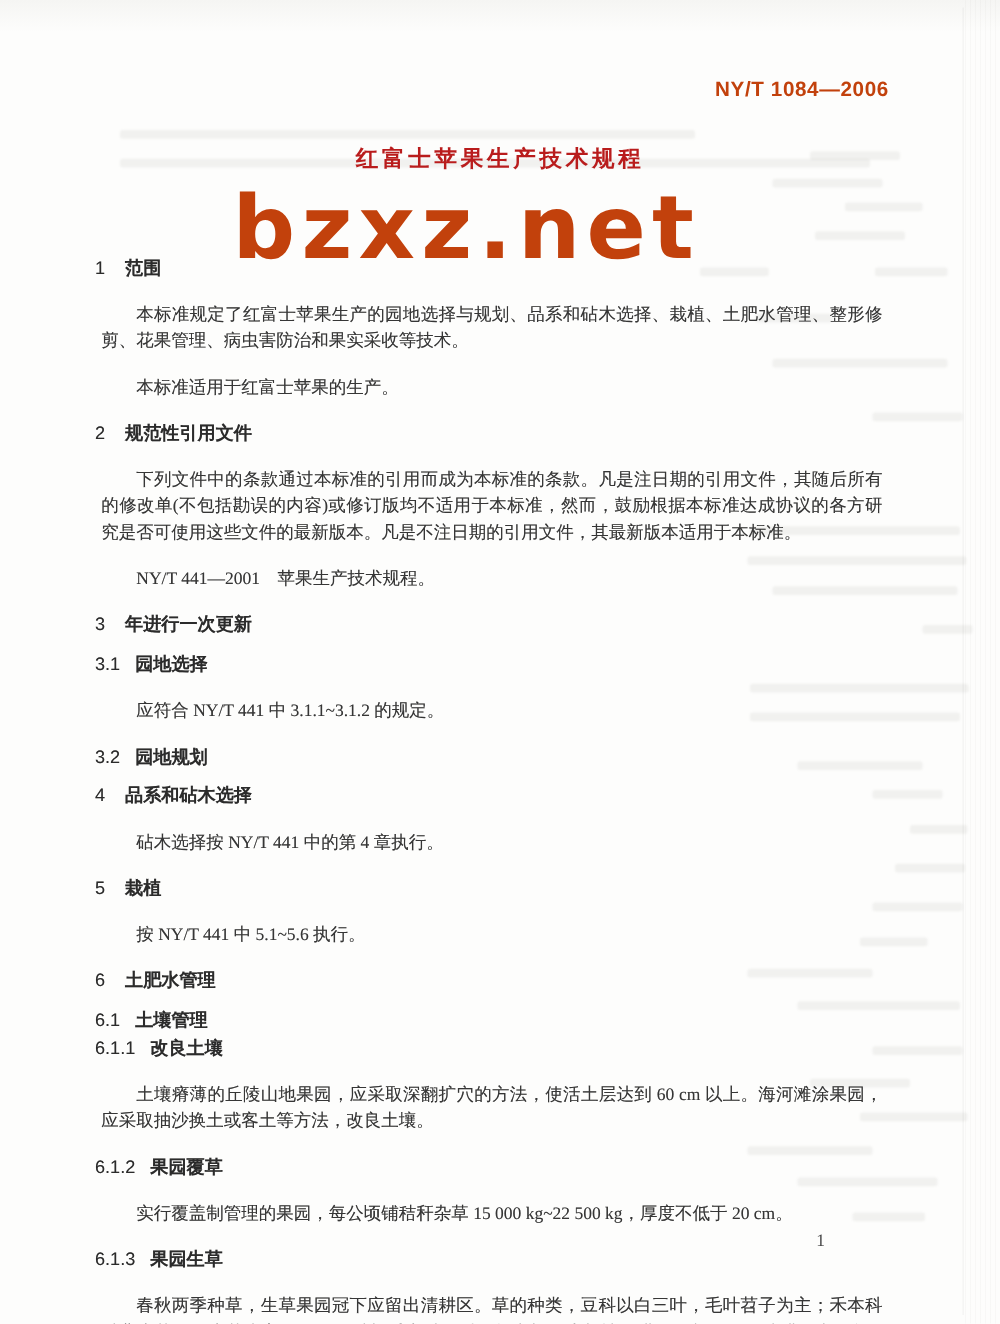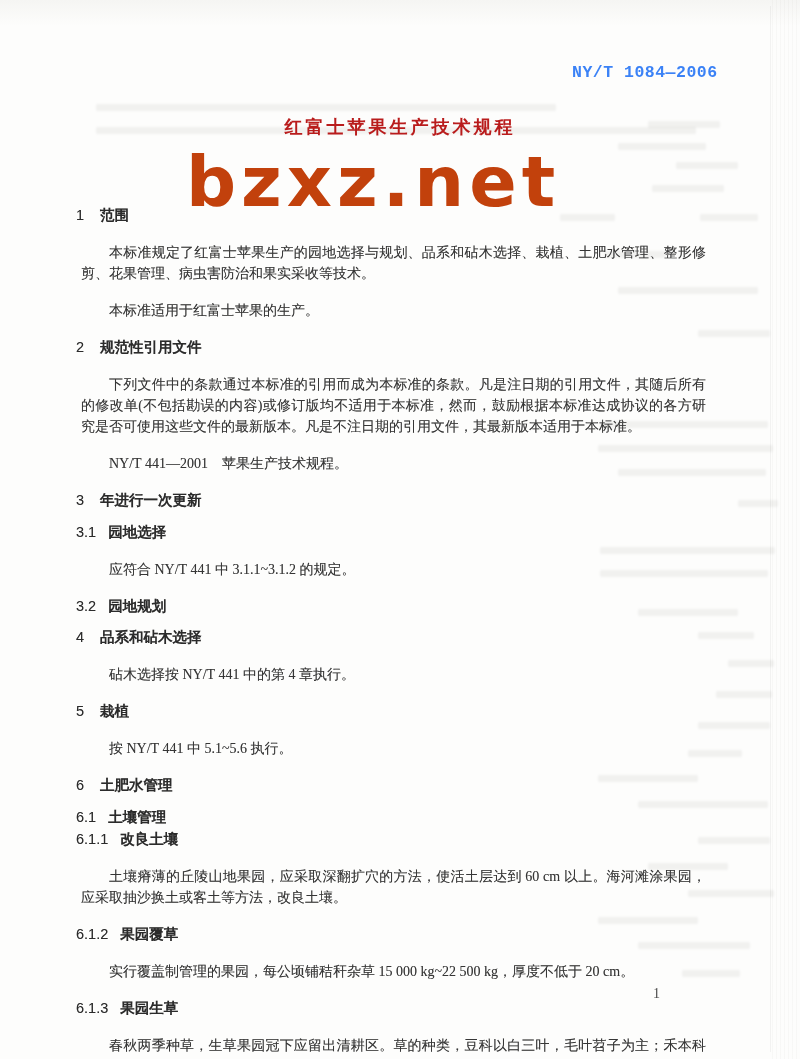--- a/index.html
+++ b/index.html
@@ -17,22 +17,22 @@
     background:linear-gradient(#f5f5f3,rgba(255,255,255,0));pointer-events:none;}
   #right-edge-line{position:absolute;left:770px;top:6px;width:1px;height:1046px;
     background:rgba(0,0,0,0.045);}
   #right-edge-strip{position:absolute;left:772px;top:0;width:28px;height:1059px;
     background:repeating-linear-gradient(90deg,rgba(150,145,138,0.05) 0 1px,rgba(0,0,0,0) 1px 4px);}
   .bleed-mark{position:absolute;height:7px;border-radius:2px;
     background:rgba(95,90,82,0.075);filter:blur(1px);}
 
   
   #std-code{position:absolute;top:63px;left:572px;width:140px;
-    font-family:Liberation Mono, monospace;font-size:16.5px;font-weight:600;
-    letter-spacing:0.5px;color:#3b82f6;white-space:nowrap;}
+    font-family:Liberation Sans, sans-serif;font-size:16.5px;font-weight:600;
+    letter-spacing:0.5px;color:#c2410c;white-space:nowrap;}
   #doc-title{position:absolute;top:115px;left:0;width:800px;text-align:center;
     font-family:"Liberation Sans","DejaVu Sans",sans-serif;
     font-size:18px;font-weight:700;letter-spacing:3px;color:#b91c1c;z-index:3;}
   #watermark{position:absolute;top:141px;left:186px;z-index:1;
     font-family:"DejaVu Sans","Liberation Sans",sans-serif;
     font-size:70px;font-weight:800;letter-spacing:5px;
     color:#c2410c;white-space:nowrap;user-select:none;}
 
   
   #content{position:absolute;left:65px;top:195px;width:657px;z-index:2;

